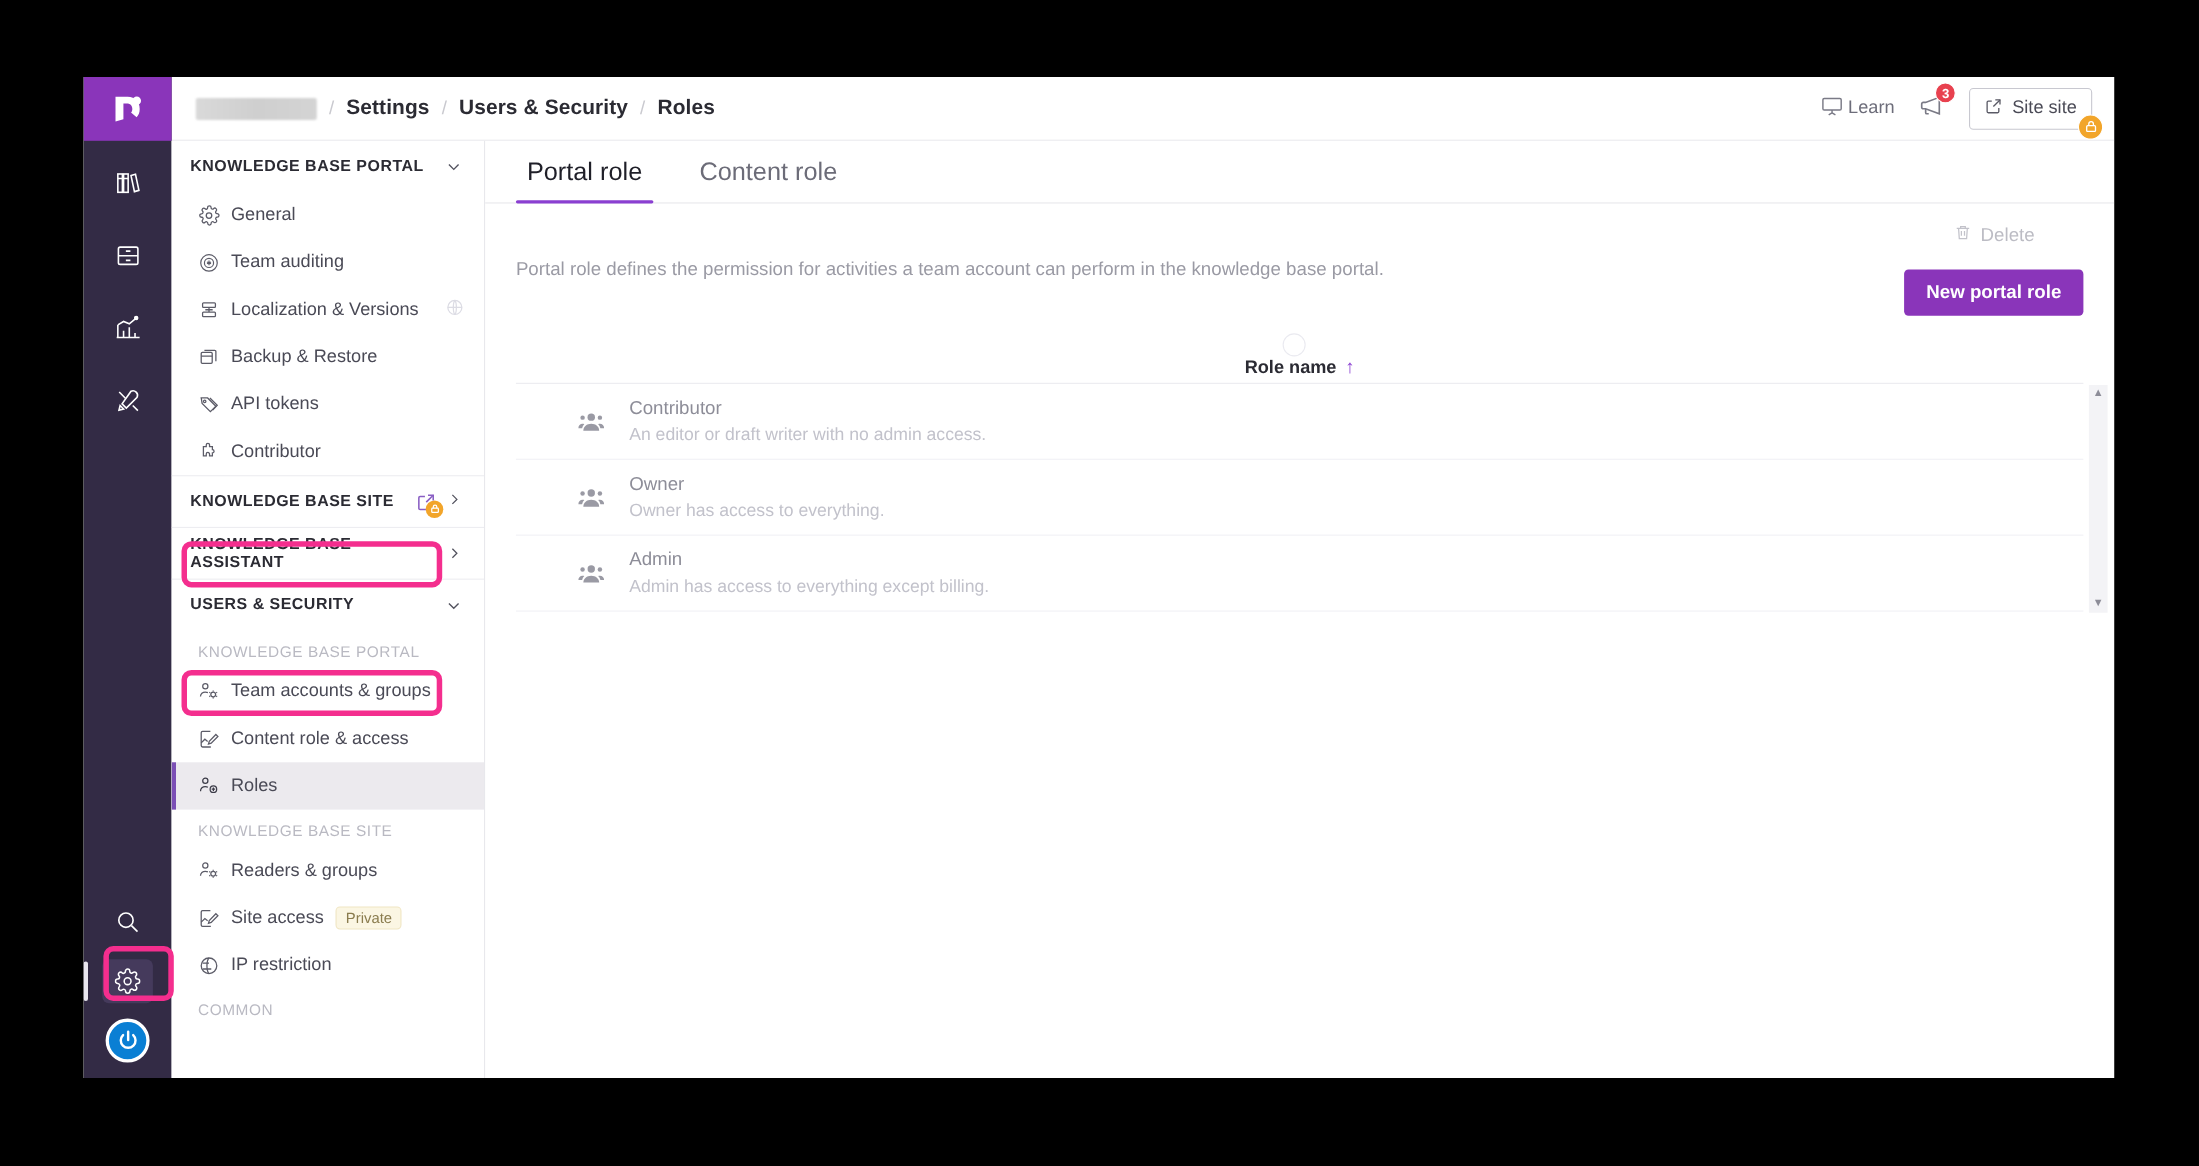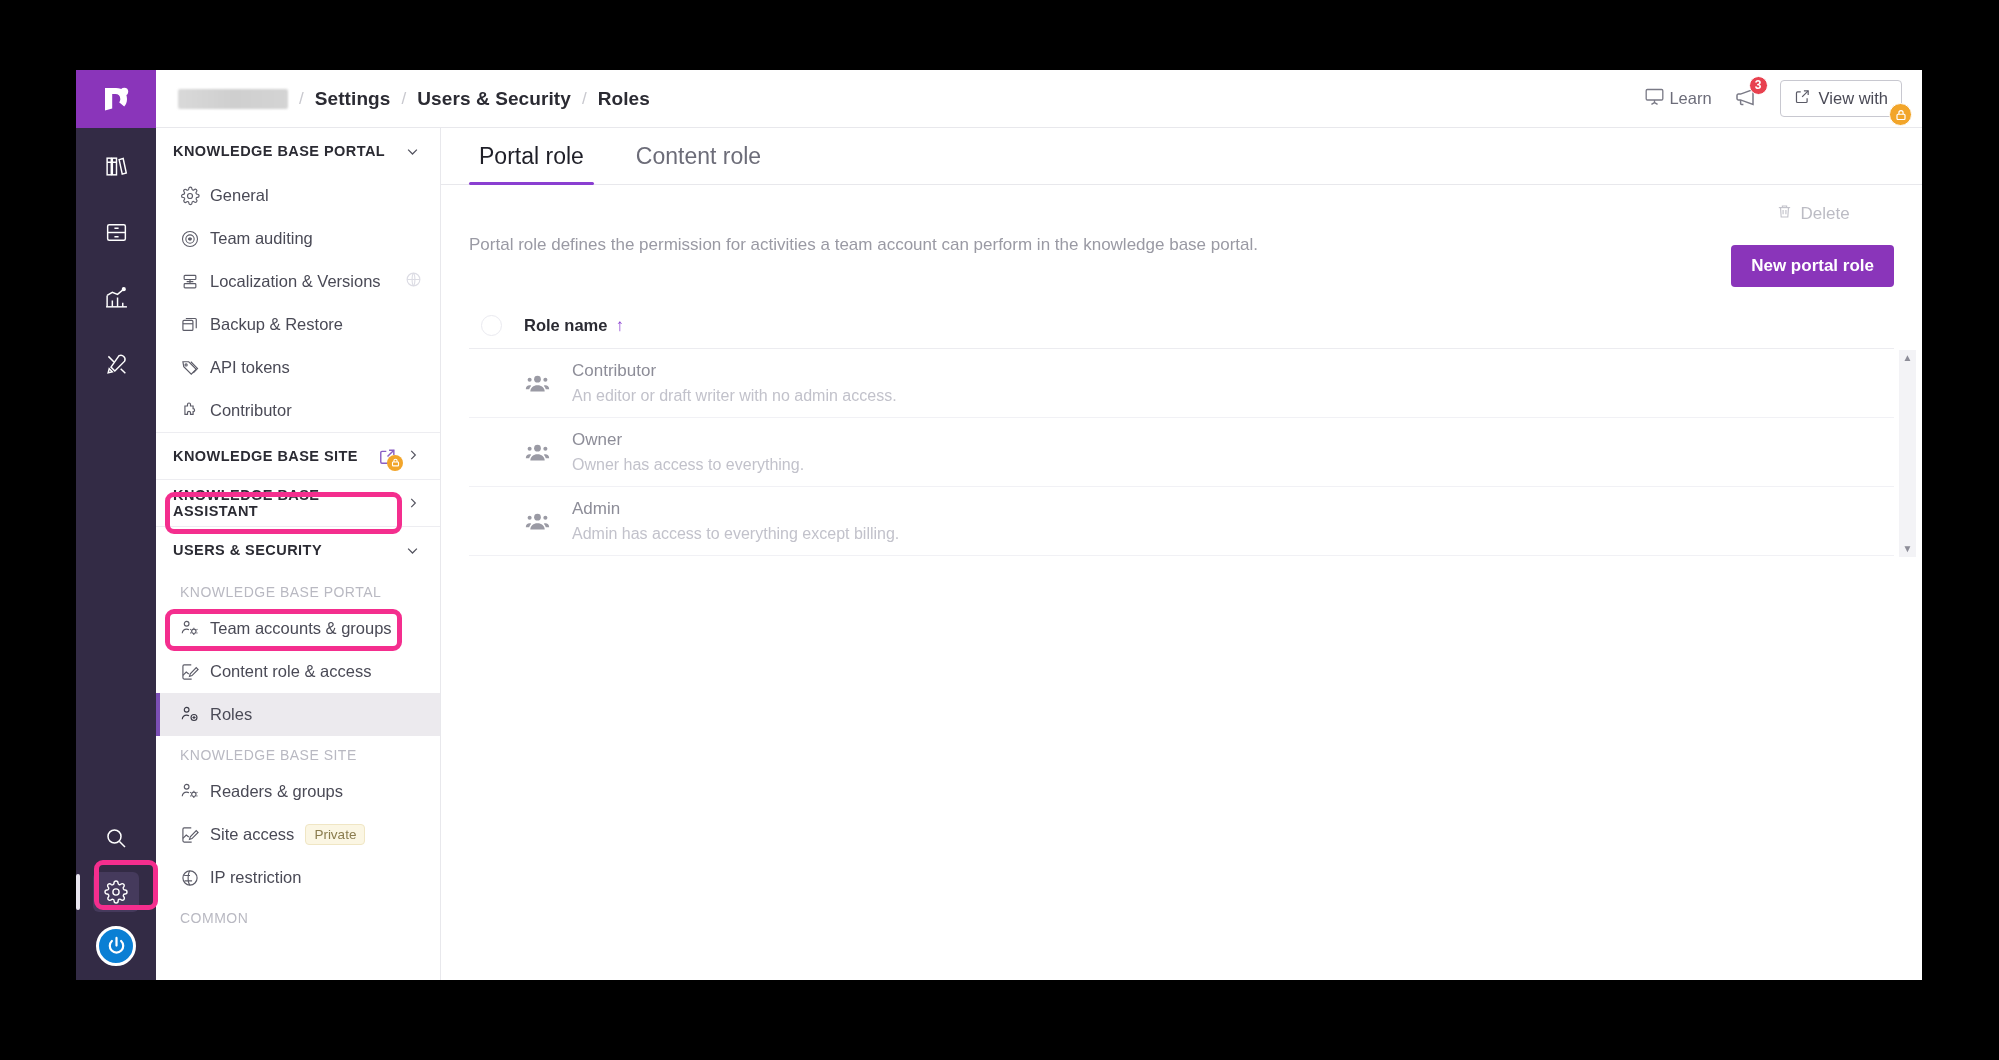--- a/index.html
+++ b/index.html
@@ -199,20 +199,21 @@
     background: #8a35ba; color: #fff;
     border: none; border-radius: 4px;
     padding: 11px 20px; font-size: 17px; font-weight: 600;
     cursor: pointer; font-family: inherit;
   }
   .table-wrap { margin: 0 28px; position: relative; }
   .thead {
     display: flex; align-items: center;
     height: 46px;
     border-bottom: 1px solid #ececf0;
+    flex-direction: column;
   }
   .cbox {
     width: 21px; height: 21px; border-radius: 50%;
     border: 1.8px solid #eaeaf0; margin-left: 12px; margin-right: 22px;
     cursor: pointer;
   }
   .th-label { font-size: 16.5px; font-weight: 700; color: #2b2b33; display: flex; align-items: center; gap: 8px; cursor: pointer; }
   .sort-arrow { color: #8a3fd1; font-size: 17px; font-weight: 700; }
   .rows { position: relative; }
   .trow {
@@ -336,21 +337,21 @@
         </div>
 
         <div class="viewsite">
           <span>
             <svg width="17" height="17" viewBox="0 0 24 24" fill="none" stroke="#5a5a66" stroke-width="1.7">
                 <path d="M14 4h6v6"></path>
                 <path d="M20 4l-8.5 8.5"></path>
                 <path d="M18.5 14.5V19a1.5 1.5 0 01-1.5 1.5H5A1.5 1.5 0 013.5 19V7A1.5 1.5 0 015 5.5h4.5"></path>
               </svg>
           </span>
-          <span>View with</span>
+          <span>Site site</span>
           <span class="lock-badge">
             <svg width="12" height="12" viewBox="0 0 24 24" fill="none" stroke="#fff" stroke-width="2.4">
                 <rect x="4" y="10.5" width="16" height="10.5" rx="1.8"></rect>
                 <path d="M7.8 10.5V7.4a4.2 4.2 0 018.4 0v3.1"></path>
               </svg>
           </span>
         </div>
       </div>
     </div>
 

